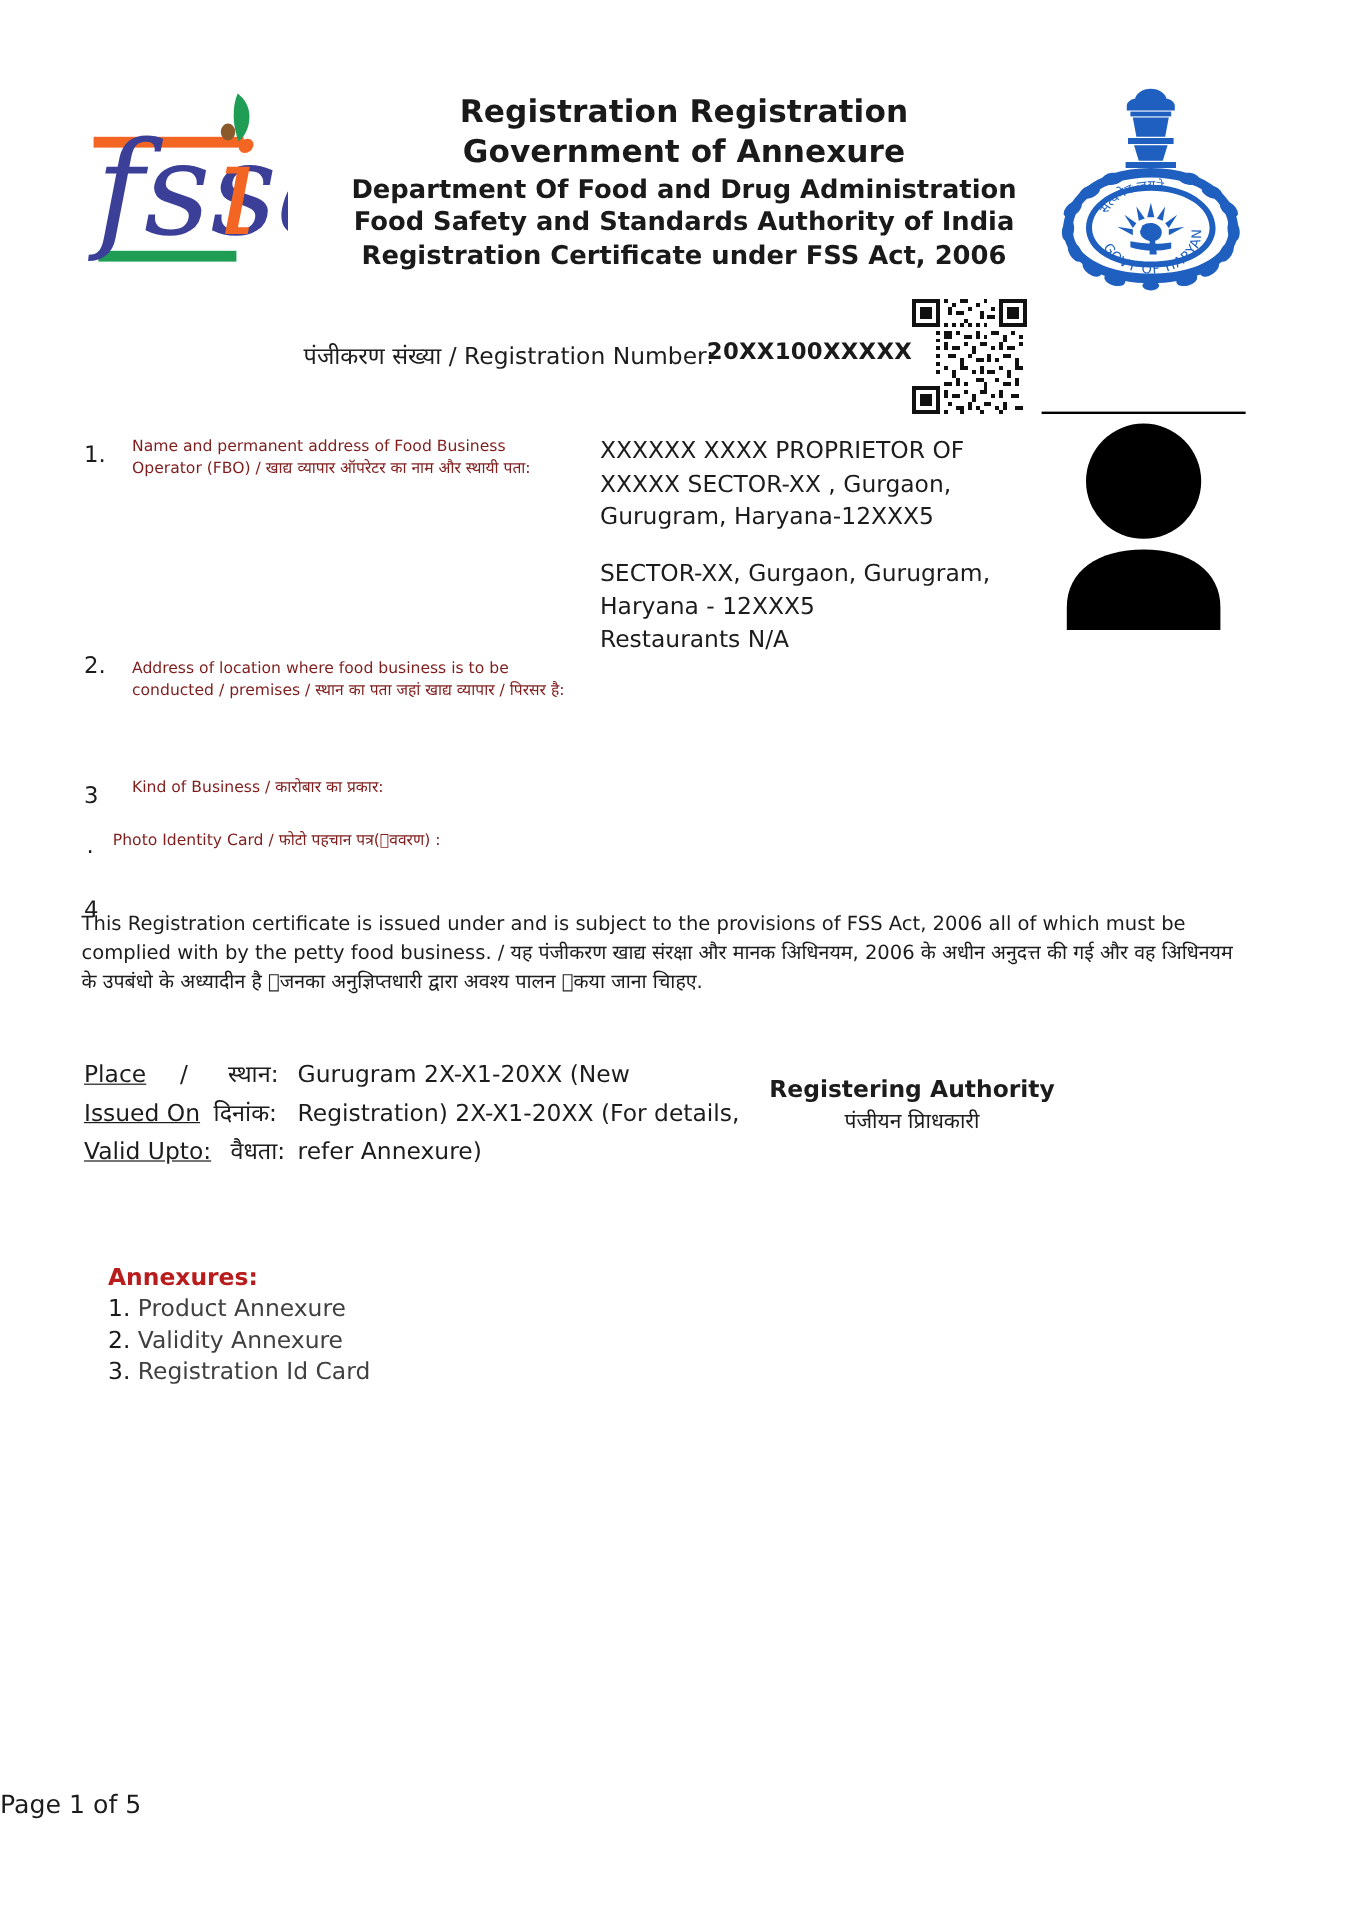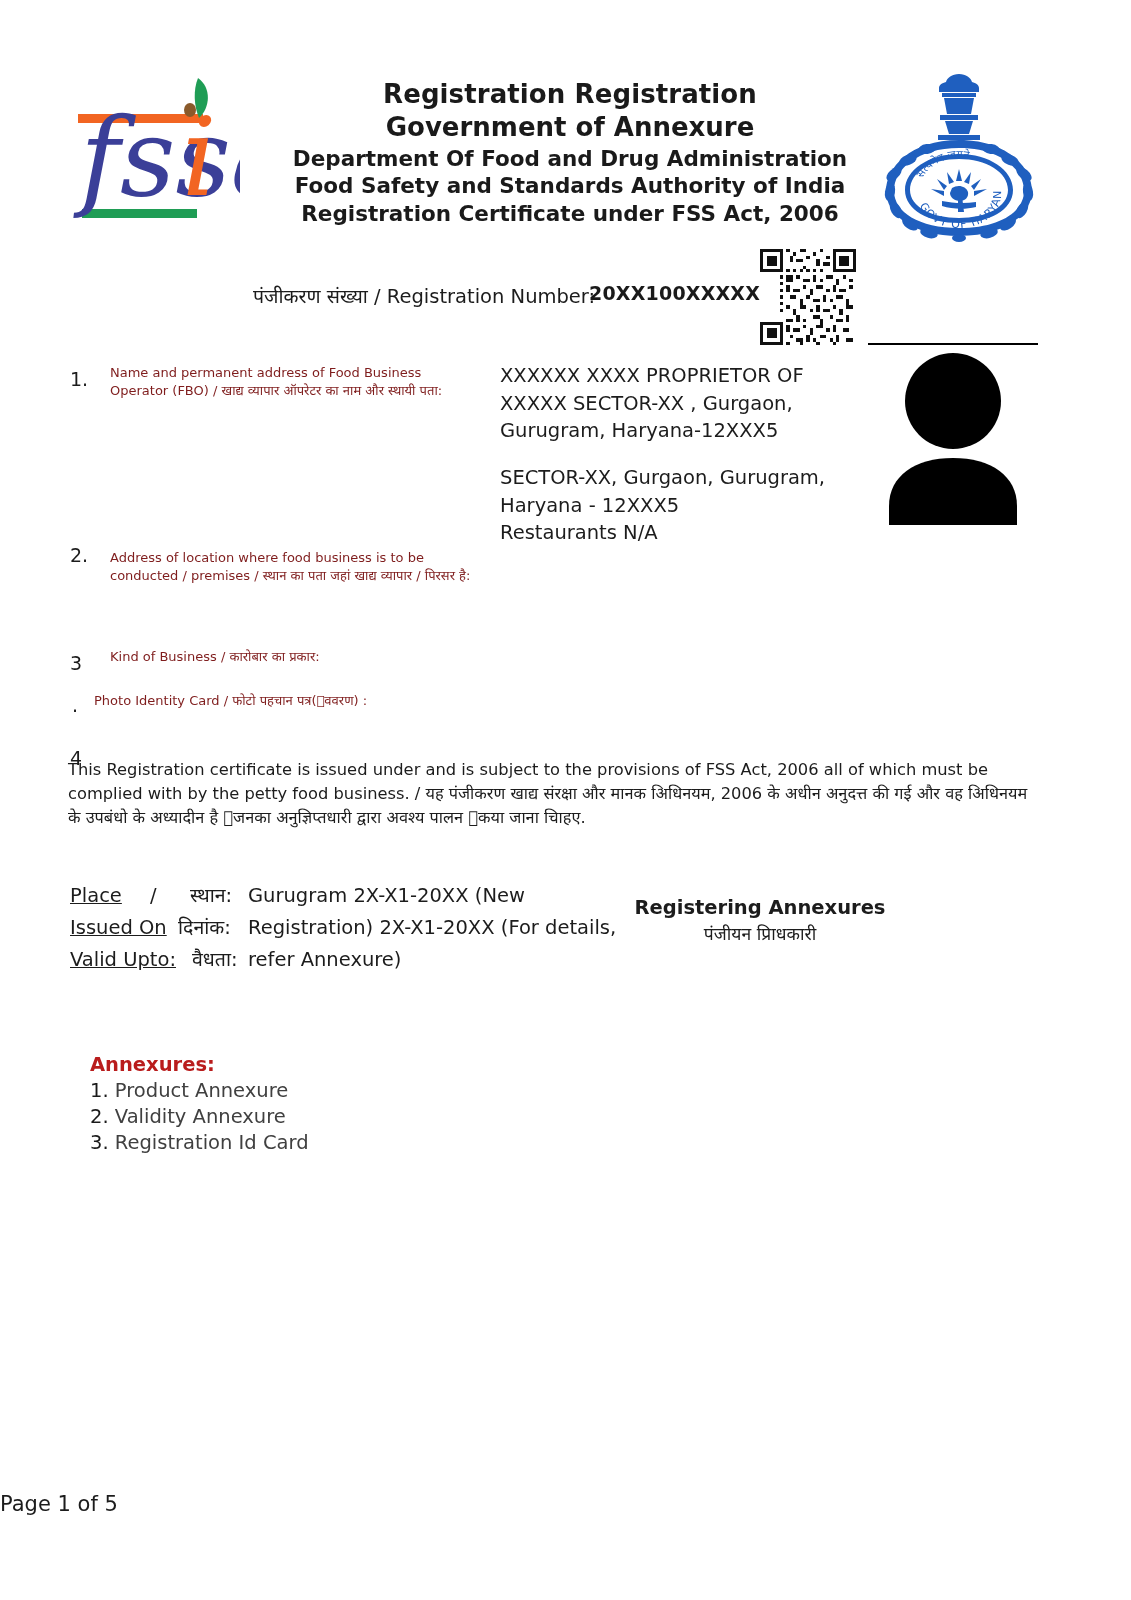--- a/index.html
+++ b/index.html
@@ -484,21 +484,21 @@
       <span class="issue-val">Registration) 2X-X1-20XX (For details,</span>
     </div>
     <div class="issue-row issue-row3">
       <span class="issue-lab">Valid Upto:</span>
       <span class="issue-hin">वैधता:</span>
       <span class="issue-val">refer Annexure)</span>
     </div>
   </div>
 
   <div class="authority">
-    <div class="authority-en">Registering Annexures</div>
+    <div class="authority-en">Registering Authority</div>
     <div class="authority-hi">पंजीयन प्रिाधकारी</div>
   </div>
 
   <div class="annexures">
     <div class="annex-title">Annexures:</div>
     <div class="annex-item">
       <span>1.</span>
       <span class="annex-link">Product Annexure</span>
     </div>
     <div class="annex-item">

